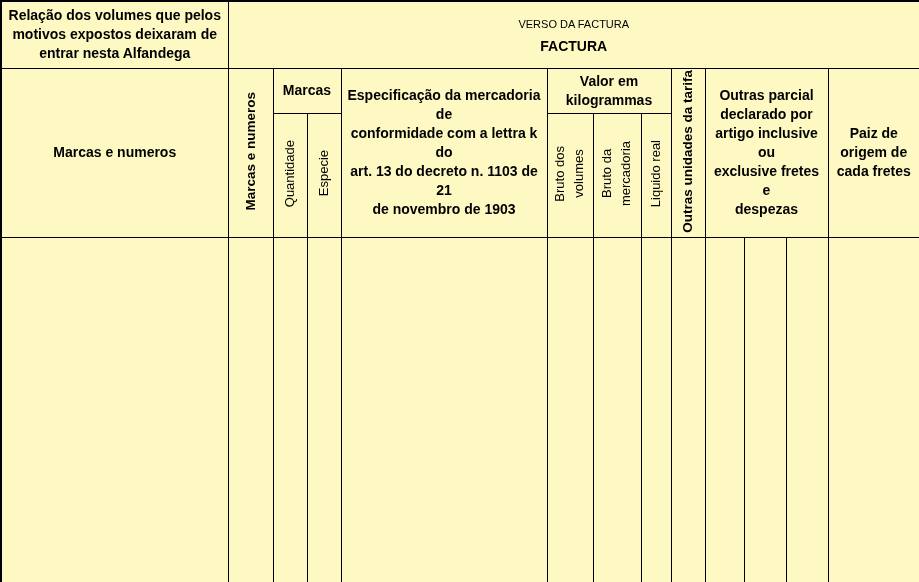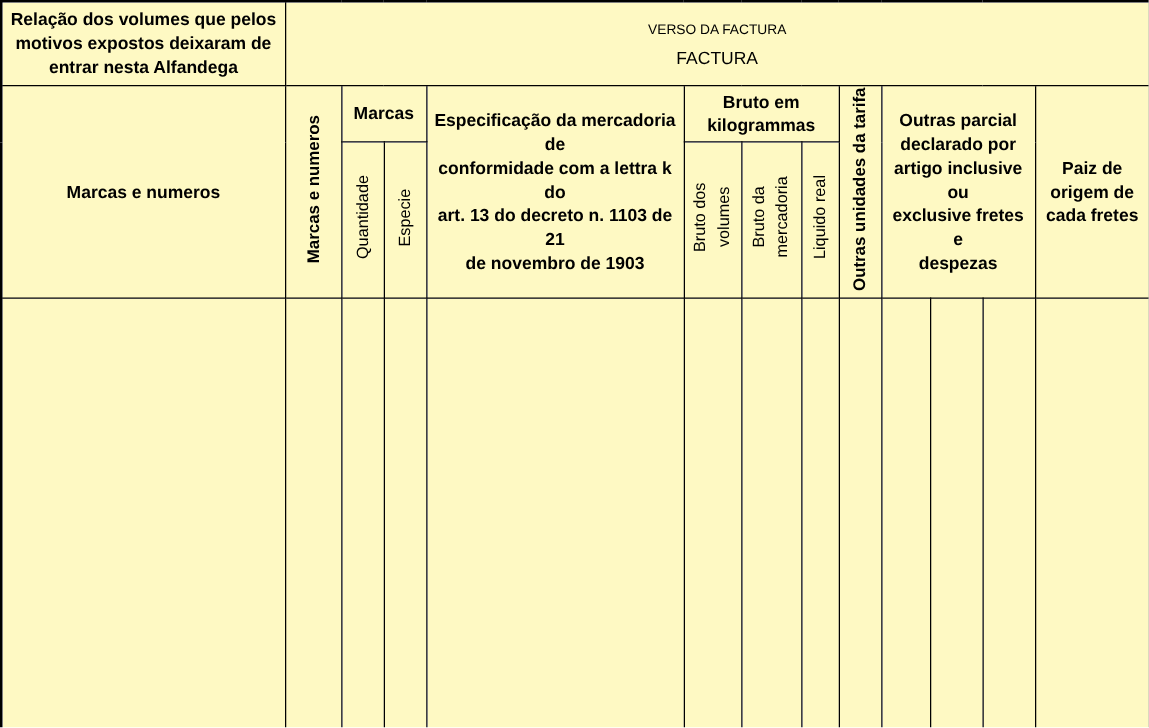--- a/index.html
+++ b/index.html
@@ -39,21 +39,21 @@
     font-size: 14px;
     line-height: 19px;
   }
   .preline { white-space: pre-line; }
   .verso-top {
     font-weight: 400;
     font-size: 11px;
     line-height: 18px;
   }
   .verso-bottom {
-    font-weight: 400;
+    font-weight: 700;
     font-size: 14px;
     line-height: 18px;
     margin-top: 4px;
   }
   
   .vert {
     display: inline-block;
     writing-mode: vertical-rl;
     transform: rotate(180deg);
     white-space: pre-line;
@@ -104,21 +104,21 @@
     <tr style="height:44px">
       <td rowspan="2" class="hdr">Marcas e numeros</td>
       <td rowspan="2">
         <span class="vert bold">Marcas e numeros</span>
       </td>
       <td colspan="2" class="hdr">Marcas</td>
       <td rowspan="2" class="hdr preline">Especificação da mercadoria de
 conformidade com a lettra k do
 art. 13 do decreto n. 1103 de 21
 de novembro de 1903</td>
-      <td colspan="3" class="hdr preline">Bruto em
+      <td colspan="3" class="hdr preline">Valor em
 kilogrammas</td>
       <td rowspan="2">
         <span class="vert bold">Outras unidades da tarifa</span>
       </td>
       <td rowspan="2" colspan="3" class="hdr preline">Outras parcial
 declarado por
 artigo inclusive ou
 exclusive fretes e
 despezas</td>
       <td rowspan="2" class="hdr preline">Paiz de

